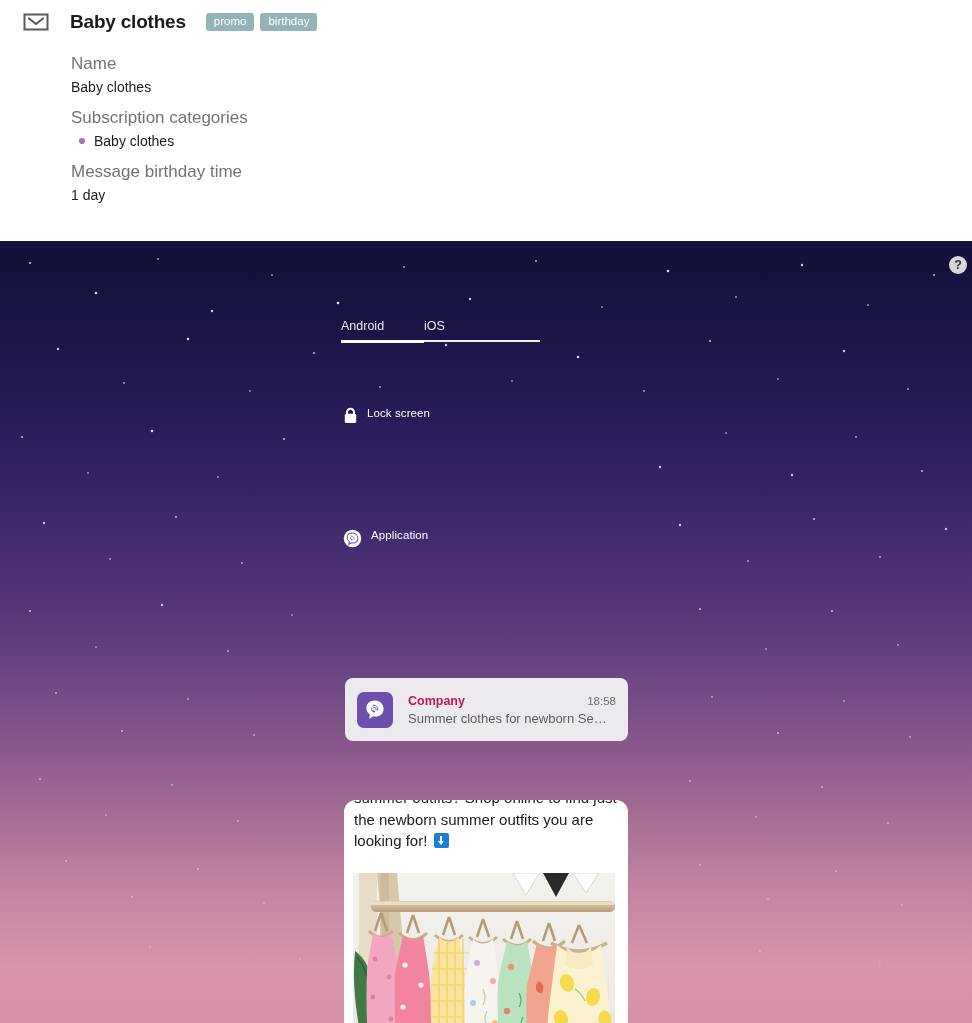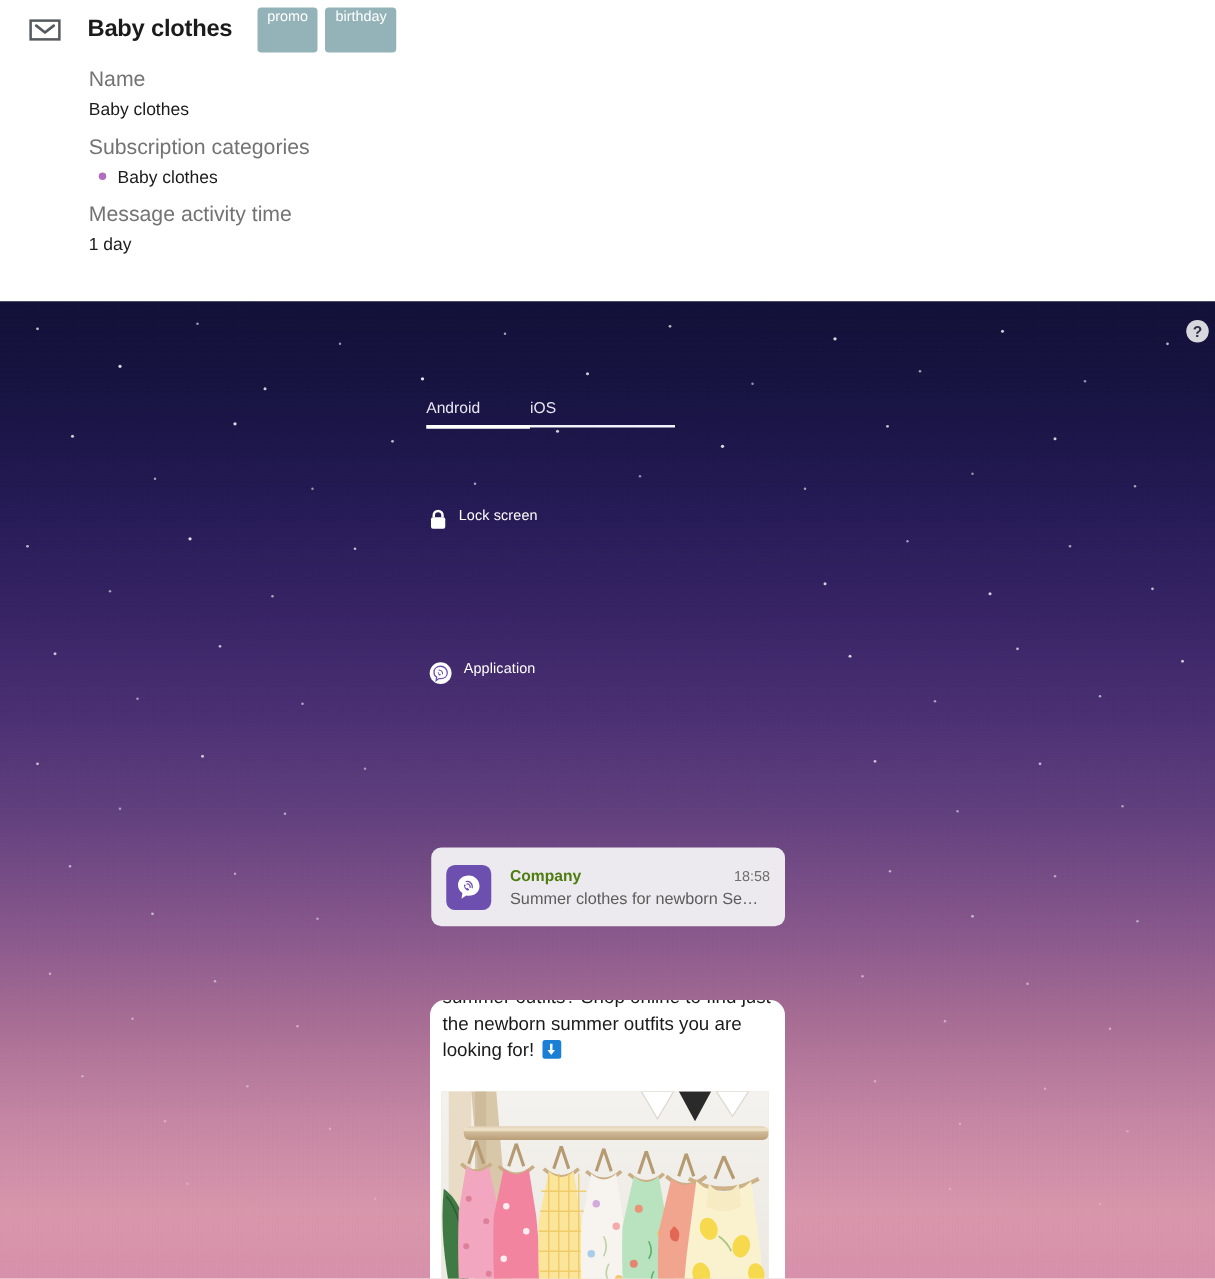--- a/index.html
+++ b/index.html
@@ -34,21 +34,21 @@
     margin-left: 18px;
     letter-spacing: -0.2px;
     white-space: nowrap;
   }
   .tag-row { display: flex; gap: 6px; margin-left: 20px; }
   .tag {
     font-size: 11.5px;
     color: #ffffff;
     background: #94b3b8;
     border-radius: 3px;
-    padding: 3px 8px 21px 8px;
+    padding: 3px 8px 4px 8px;
     line-height: 1;
     white-space: nowrap;
   }
   .field-block { position: absolute; left: 71px; }
   .field-label {
     font-size: 17px;
     color: #737373;
     margin: 0 0 5px 0;
     line-height: 1.2;
   }
@@ -157,21 +157,21 @@
   .viber-sq {
     width: 36px; height: 36px;
     border-radius: 7px;
     background: #6c4fae;
     display: flex; align-items: center; justify-content: center;
     flex: 0 0 auto;
   }
   .lock-text { margin-left: 15px; flex: 1 1 auto; min-width: 0; }
   .lock-row1 { display: flex; align-items: baseline; }
   .lock-sender {
-    font-size: 12.5px; font-weight: bold; color: #4d7c0f;
+    font-size: 12.5px; font-weight: bold; color: #be185d;
     flex: 1 1 auto;
   }
   .lock-time { font-size: 11.5px; color: #6f6f6f; flex: 0 0 auto; }
   .lock-body {
     font-size: 13px; color: #5c5c5c; margin-top: 3px;
     white-space: nowrap; overflow: hidden; text-overflow: ellipsis;
   }
 
   
   .msg-card {
@@ -248,21 +248,21 @@
     <div class="field-label">Subscription categories</div>
     <ul class="cat-list">
       <li class="cat-item">
         <span class="cat-dot"></span>
         <span>Baby clothes</span>
       </li>
     </ul>
   </div>
 
   <div class="field-block" style="top:162px;">
-    <div class="field-label">Message activity time</div>
+    <div class="field-label">Message birthday time</div>
     <div class="field-value">1 day</div>
   </div>
 </div>
 
 <div class="preview">
 
   <svg class="stars" viewBox="0 0 972 782" preserveAspectRatio="none">
     <g fill="#ffffff">
       <circle cx="30" cy="22" r="1.1" opacity=".75"></circle>
         <circle cx="96" cy="52" r="1.3" opacity=".85"></circle>

